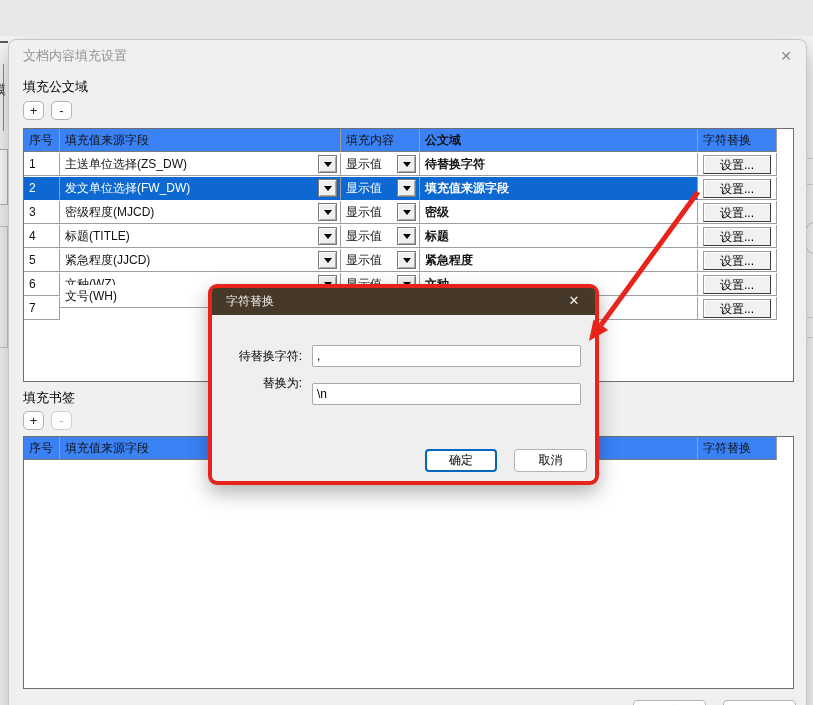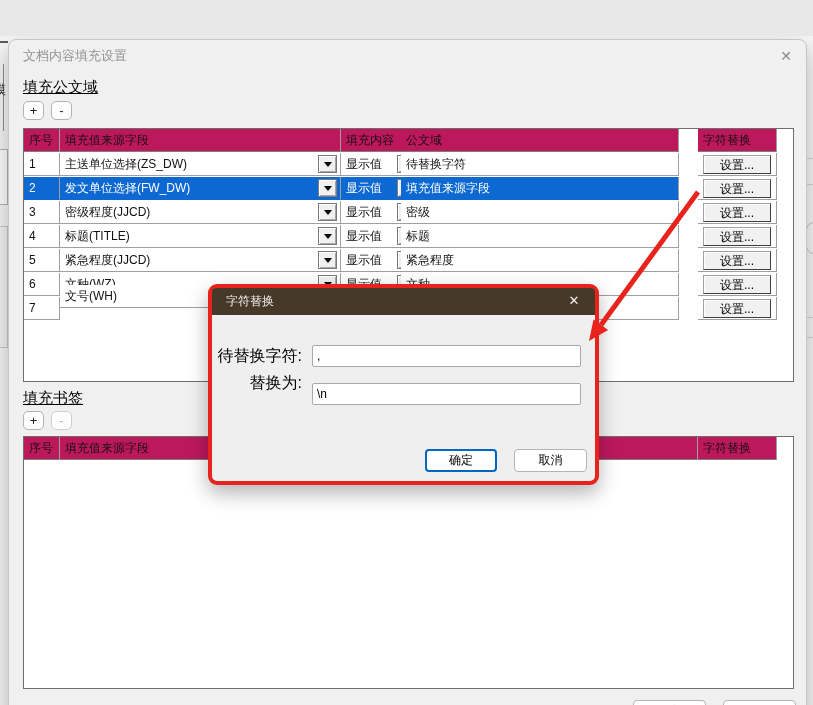--- a/index.html
+++ b/index.html
@@ -14,35 +14,35 @@
   .bg-left-box{position:absolute;left:-8px;top:113px;width:14px;height:54px;border:1px solid #b5b5b5;background:#fff;z-index:1;}
   .bg-left-box2{position:absolute;left:-8px;top:190px;width:14px;height:120px;border:1px solid #c9c9c9;background:#f4f4f4;z-index:1;}
   .bg-right-line{position:absolute;left:805px;width:8px;height:1px;background:#d5d5d5;z-index:1;}
   .bg-right-pill{position:absolute;left:806px;top:186px;width:16px;height:30px;border:1px solid #c4c4c4;border-radius:8px;background:#f8f8f8;z-index:1;}
   
   .dialog{position:absolute;left:8px;top:3px;width:797px;height:690px;background:#f0f0f0;
     border:1px solid #c6c6c6;border-radius:8px;box-shadow:0 10px 26px rgba(0,0,0,.28);z-index:10;}
   .dlg-title{position:absolute;left:14px;top:7px;font-size:13px;color:#949494;}
   .dlg-close{position:absolute;top:5px;right:8px;width:24px;height:22px;text-align:center;line-height:22px;
     font-size:14px;color:#8a8a8a;cursor:pointer;}
-  .sec-label{position:absolute;left:14px;font-size:15px;color:#000;text-decoration:underline;}
+  .sec-label{position:absolute;left:14px;font-size:13px;color:#000;}
   .pm-btn{position:absolute;width:21px;height:19px;background:#fdfdfd;border:1px solid #b3b3b3;border-radius:5px;
     font-size:13px;line-height:16px;text-align:center;color:#222;padding:0;}
   .pm-btn.disabled{color:#b5b5b5;border-color:#cfcfcf;}
   
   .tbl{position:absolute;left:14px;background:#fff;border:1px solid #6e6e6e;}
   .tbl1{top:88px;width:769px;height:252px;}
   .tbl2{top:396px;width:769px;height:251px;}
   .cell{position:absolute;height:23px;line-height:23px;font-size:12px;padding-left:5px;box-sizing:border-box;
     border-right:1px solid #9f9f9f;border-bottom:1px solid #9f9f9f;white-space:nowrap;overflow:hidden;}
-  .th{top:0;background:#be185d;border-bottom:1px solid #7d7d7d;}
+  .th{top:0;background:#3b82f6;border-bottom:1px solid #7d7d7d;}
   .c-no{left:0;width:36px;}
   .c-src{left:36px;width:281px;}
   .c-content{left:317px;width:79px;}
-  .c-field{left:377px;width:278px;}
+  .c-field{left:396px;width:278px;font-weight:bold;}
   .c-action{left:674px;width:79px;border-right:1px solid #9f9f9f;}
   .c2-src{left:36px;width:638px;}
   .tr .cell{background:#fff;}
   .tr.selected .cell.hl{background:var(--selection,#0d68d1);color:#fff;border-bottom-color:var(--selection,#0d68d1);}
   
   .combo{position:absolute;right:3px;top:2px;width:19px;height:18px;background:#f0f0f0;border:1px solid #7a7a7a;
     box-shadow:inset 1px 1px 0 #fff, inset -1px -1px 0 #a8a8a8;display:flex;align-items:center;justify-content:center;padding:0;}
   .tri{width:0;height:0;border-left:4px solid transparent;border-right:4px solid transparent;border-top:5px solid #000;}
   
   .win-btn{position:absolute;left:5px;top:2px;width:68px;height:19px;background:#f1f1f1;font-size:12px;color:#000;
@@ -53,21 +53,21 @@
     font-size:12px;color:#000;padding:0;}
   .footer-ok{left:624px;}
   .footer-cancel{left:714px;}
   
   .modal{position:absolute;left:208px;top:248px;width:383px;height:193px;border:4px solid var(--arrow-red,#e8231c);
     border-radius:9px;background:#efefef;z-index:50;box-shadow:0 8px 20px rgba(0,0,0,.3);}
   .m-titlebar{position:absolute;left:0;top:0;right:0;height:27px;background:var(--modal-titlebar,#46392a);
     border-radius:4px 4px 0 0;}
   .m-title{position:absolute;left:14px;top:0;line-height:27px;font-size:12px;color:#f2efe9;}
   .m-close{position:absolute;right:10px;top:0;width:22px;height:27px;text-align:center;line-height:26px;color:#f5f2ec;font-size:13px;cursor:pointer;}
-  .m-label{position:absolute;width:88px;text-align:right;font-size:16px;color:#000;line-height:22px;left:2px;}
+  .m-label{position:absolute;width:88px;text-align:right;font-size:12px;color:#000;line-height:22px;left:2px;}
   .m-input{position:absolute;left:100px;width:259px;height:20px;border:1px solid #a9a9a9;border-radius:2px;background:#fff;
     font-size:12px;font-family:"Liberation Sans","DejaVu Sans",sans-serif;padding:0 4px;box-sizing:content-box;}
   .m-btn{position:absolute;top:161px;height:23px;background:#fff;border-radius:4px;font-size:12px;color:#000;padding:0;}
   .m-ok{left:213px;width:72px;border:2px solid var(--ok-border,#0067c0);}
   .m-cancel{left:302px;width:73px;border:1px solid #b3b3b3;}
   
   .arrow-svg{position:absolute;left:0;top:0;width:813px;height:705px;z-index:100;pointer-events:none;}
 </style>
 </head>
 <body>
@@ -128,21 +128,21 @@
               <span class="tri"></span>
             </button></div>
         <div class="cell hl c-field" style="top:48px">填充值来源字段</div>
         <div class="cell c-action" style="top:48px">
           <button class="win-btn">设置...</button>
           </div>
       </div>
 
       <div class="tr">
         <div class="cell hl c-no" style="top:72px">3</div>
-        <div class="cell hl c-src" style="top:72px"><span>密级程度(JJCD)</span>
+        <div class="cell hl c-src" style="top:72px"><span>密级程度(MJCD)</span>
           <button class="combo">
               <span class="tri"></span>
             </button></div>
         <div class="cell hl c-content" style="top:72px"><span>显示值</span>
           <button class="combo">
               <span class="tri"></span>
             </button></div>
         <div class="cell hl c-field" style="top:72px">密级</div>
         <div class="cell c-action" style="top:72px">
           <button class="win-btn">设置...</button>

